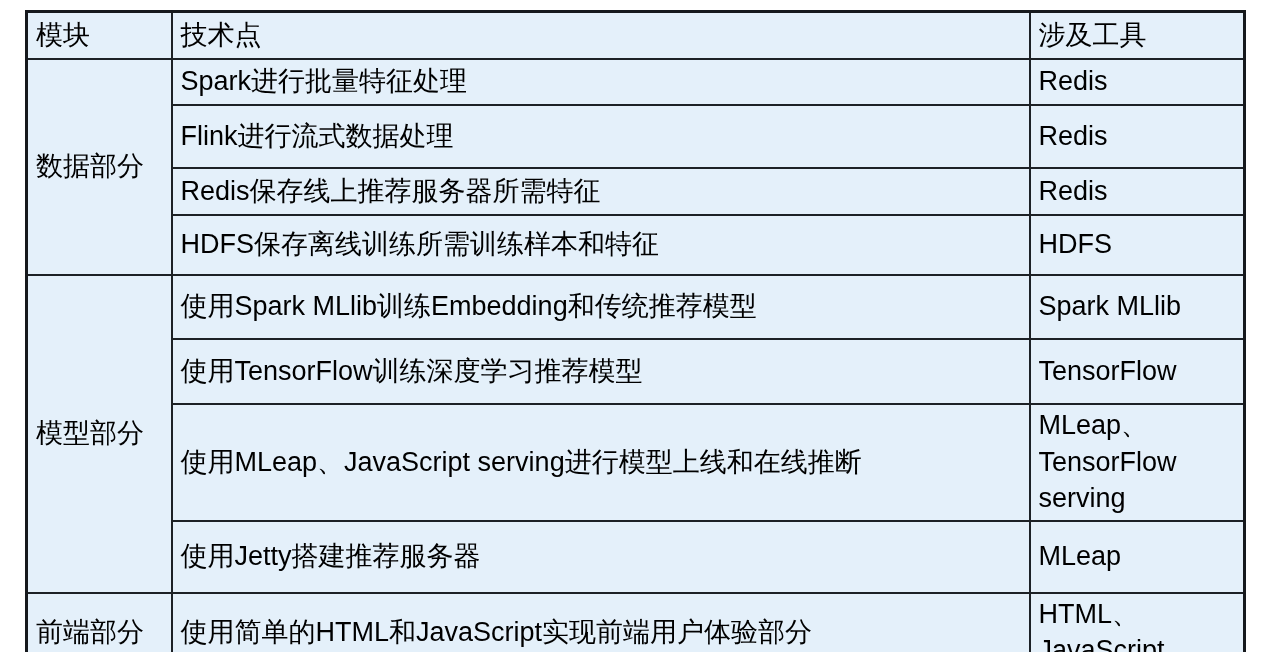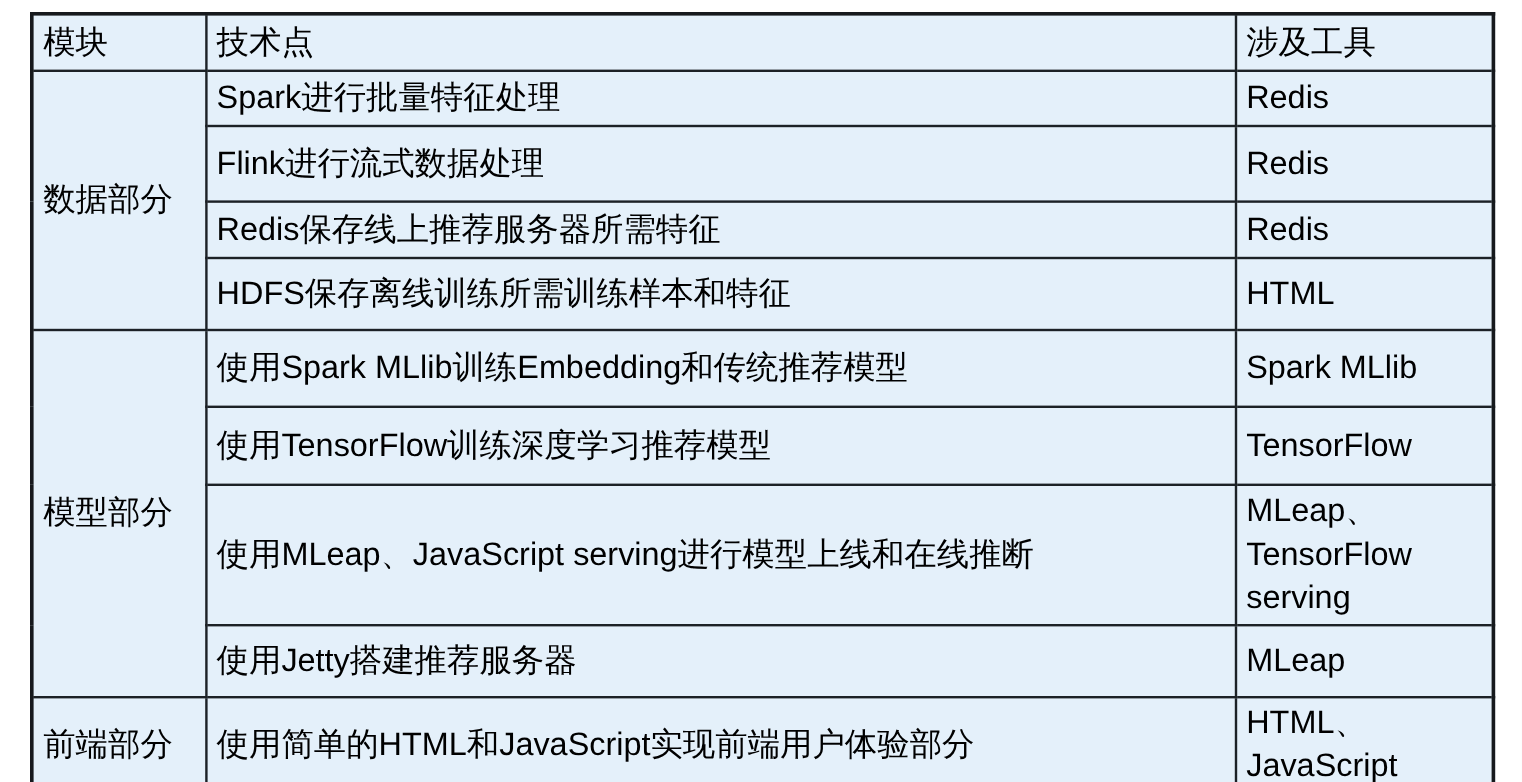--- a/index.html
+++ b/index.html
@@ -69,39 +69,39 @@
       <tr style="height:63px;">
         <td>Flink进行流式数据处理</td>
         <td class="tool-cell">Redis</td>
       </tr>
       <tr style="height:47px;">
         <td>Redis保存线上推荐服务器所需特征</td>
         <td class="tool-cell">Redis</td>
       </tr>
       <tr style="height:60px;">
         <td>HDFS保存离线训练所需训练样本和特征</td>
-        <td class="tool-cell">HTML</td>
+        <td class="tool-cell">HDFS</td>
       </tr>
 
       <tr style="height:64px;">
         <td rowspan="4">模型部分</td>
         <td>使用Spark MLlib训练Embedding和传统推荐模型</td>
         <td class="tool-cell">Spark MLlib</td>
       </tr>
       <tr style="height:65px;">
         <td>使用TensorFlow训练深度学习推荐模型</td>
         <td class="tool-cell">TensorFlow</td>
       </tr>
       <tr style="height:117px;">
         <td>使用MLeap、JavaScript serving进行模型上线和在线推断</td>
         <td class="tool-cell">MLeap、
 TensorFlow
 serving</td>
       </tr>
-      <tr style="height:60px;">
+      <tr style="height:72px;">
         <td>使用Jetty搭建推荐服务器</td>
         <td class="tool-cell">MLeap</td>
       </tr>
 
       <tr style="height:79px;">
         <td>前端部分</td>
         <td>使用简单的HTML和JavaScript实现前端用户体验部分</td>
         <td class="tool-cell">HTML、
 JavaScript</td>
       </tr>

